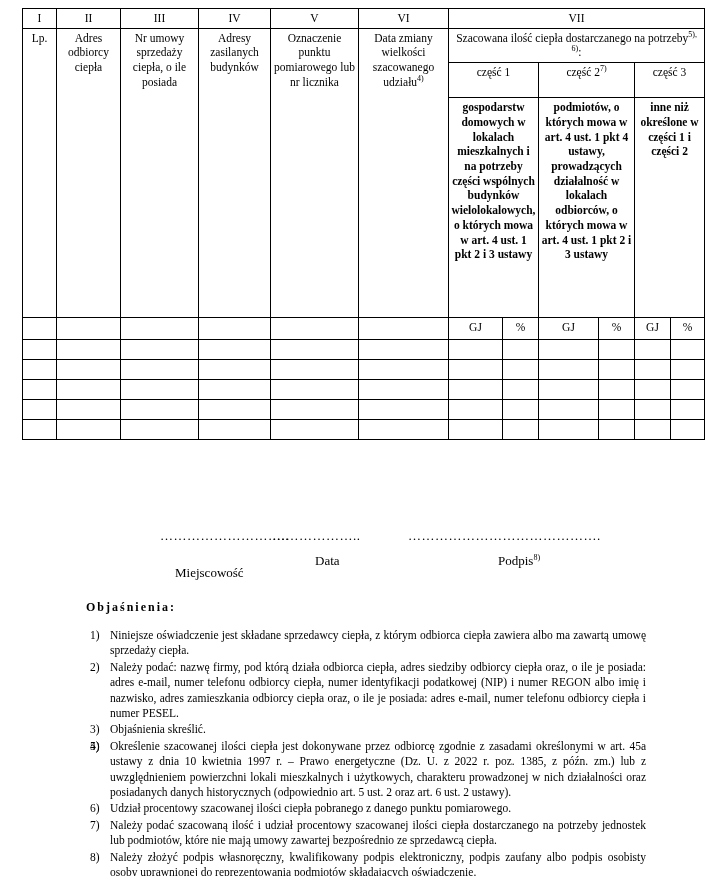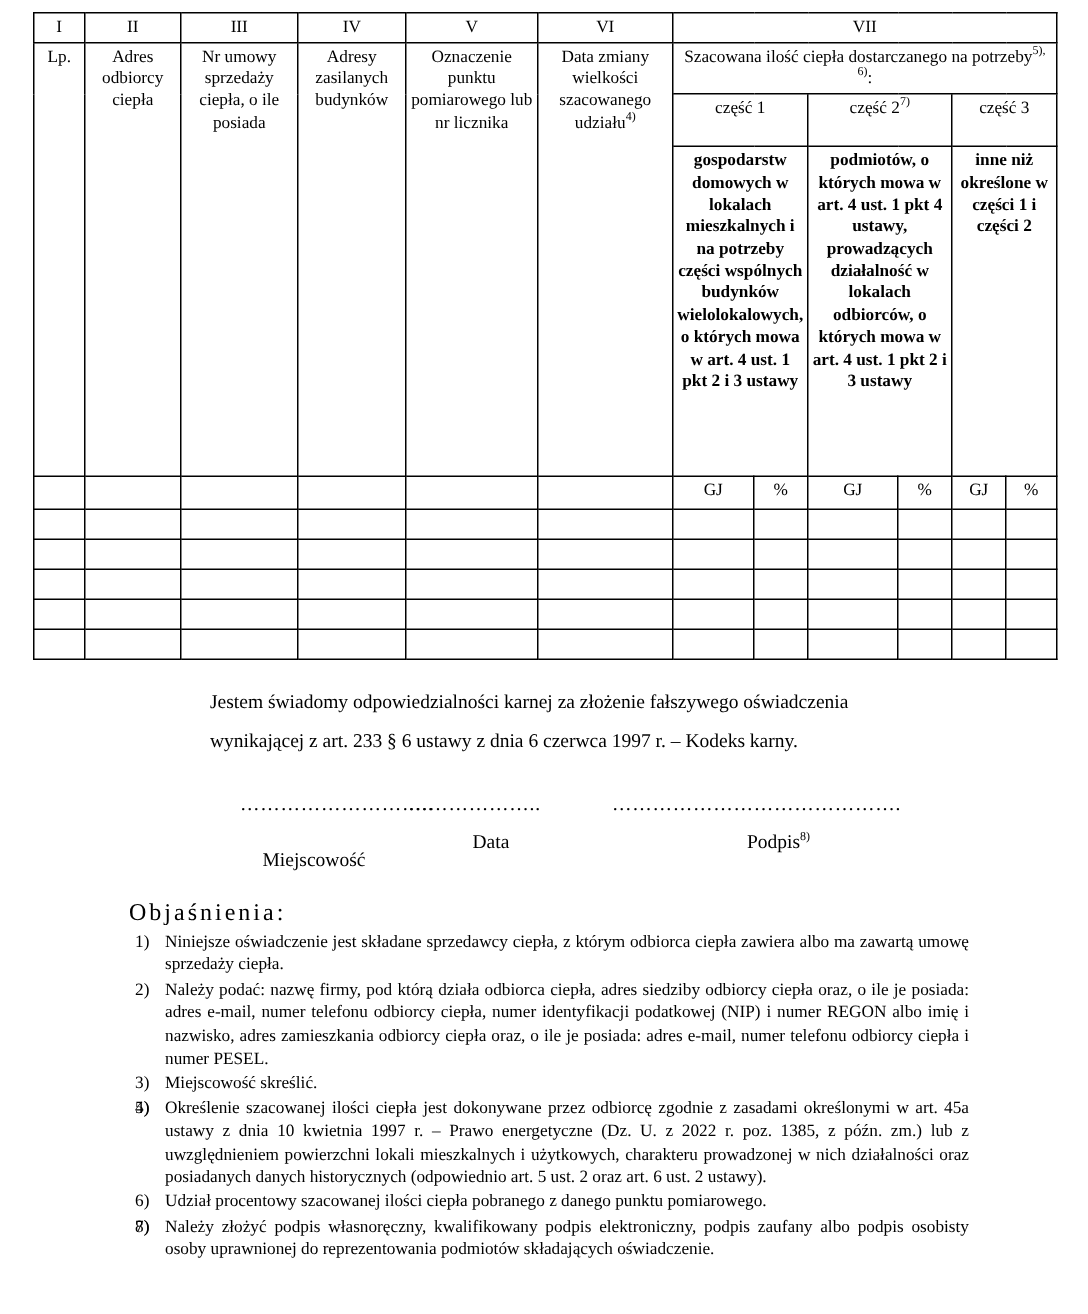--- a/index.html
+++ b/index.html
@@ -124,24 +124,24 @@
   .sig-labels .l3 { position: absolute; left: 348px; top: 0; }
 
   
   .notes {
     position: absolute;
     left: 86px;
     top: 600px;
     width: 560px;
   }
   .notes-title {
-    font-size: 16px;
-    font-weight: normal;
+    font-size: 12px;
+    font-weight: bold;
     letter-spacing: 2px;
-    margin-bottom: 3px;
+    margin-bottom: 13px;
   }
   .note {
     position: relative;
     padding-left: 24px;
     font-size: 11.5px;
     line-height: 1.34;
     text-align: justify;
     margin-bottom: 1px;
   }
   .note .num {
@@ -299,24 +299,20 @@
         <td>&nbsp;</td>
         <td>&nbsp;</td>
         <td>&nbsp;</td>
         <td>&nbsp;</td>
         <td>&nbsp;</td>
       </tr>
     </tbody>
       </table>
   </div>
 
-  <div class="decl">
-    <div>Jestem świadomy odpowiedzialności karnej za złożenie fałszywego oświadczenia</div>
-    <div>wynikającej z art. 233 § 6 ustawy z dnia 6 czerwca 1997 r. – Kodeks karny.</div>
-  </div>
 
   <div class="sig-dots">
     <span class="d1">………………………..</span>
     <span class="d2">………………..</span>
     <span class="d3">…………………………………….</span>
   </div>
   <div class="sig-labels">
     <span class="l1">Miejscowość</span>
     <span class="l2">Data</span>
     <span class="l3"><span>Podpis</span><sup>8)</sup></span>
@@ -328,35 +324,36 @@
     <div class="note">
       <span class="num"><sup>1)</sup></span>
       <span>Niniejsze oświadczenie jest składane sprzedawcy ciepła, z którym odbiorca ciepła zawiera albo ma zawartą umowę sprzedaży ciepła.</span>
     </div>
     <div class="note">
       <span class="num"><sup>2)</sup></span>
       <span>Należy podać: nazwę firmy, pod którą działa odbiorca ciepła, adres siedziby odbiorcy ciepła oraz, o ile je posiada: adres e-mail, numer telefonu odbiorcy ciepła, numer identyfikacji podatkowej (NIP) i numer REGON albo imię i nazwisko, adres zamieszkania odbiorcy ciepła oraz, o ile je posiada: adres e-mail, numer telefonu odbiorcy ciepła i numer PESEL.</span>
     </div>
     <div class="note">
       <span class="num"><sup>3)</sup></span>
-      <span>Miejscowość skreślić.</span>
+      <span>Objaśnienia skreślić.</span>
     </div>
     <div class="note">
       <span class="num"><sup>4)</sup></span>
     </div>
     <div class="note">
       <span class="num"><sup>5)</sup></span>
       <span>Określenie szacowanej ilości ciepła jest dokonywane przez odbiorcę zgodnie z zasadami określonymi w art. 45a ustawy z dnia 10 kwietnia 1997 r. – Prawo energetyczne (Dz. U. z 2022 r. poz. 1385, z późn. zm.) lub z uwzględnieniem powierzchni lokali mieszkalnych i użytkowych, charakteru prowadzonej w nich działalności oraz posiadanych danych historycznych (odpowiednio art. 5 ust. 2 oraz art. 6 ust. 2 ustawy).</span>
     </div>
     <div class="note">
       <span class="num"><sup>6)</sup></span>
       <span>Udział procentowy szacowanej ilości ciepła pobranego z danego punktu pomiarowego.</span>
     </div>
     <div class="note">
       <span class="num"><sup>7)</sup></span>
+      <span>Należy podać szacowaną ilość i udział procentowy szacowanej ilości ciepła dostarczanego na potrzeby jednostek lub podmiotów, które nie mają umowy zawartej bezpośrednio ze sprzedawcą ciepła.</span>
     </div>
     <div class="note">
       <span class="num"><sup>8)</sup></span>
       <span>Należy złożyć podpis własnoręczny, kwalifikowany podpis elektroniczny, podpis zaufany albo podpis osobisty osoby uprawnionej do reprezentowania podmiotów składających oświadczenie.</span>
     </div>
   </div>
 
 </div>
 
 </body></html>

